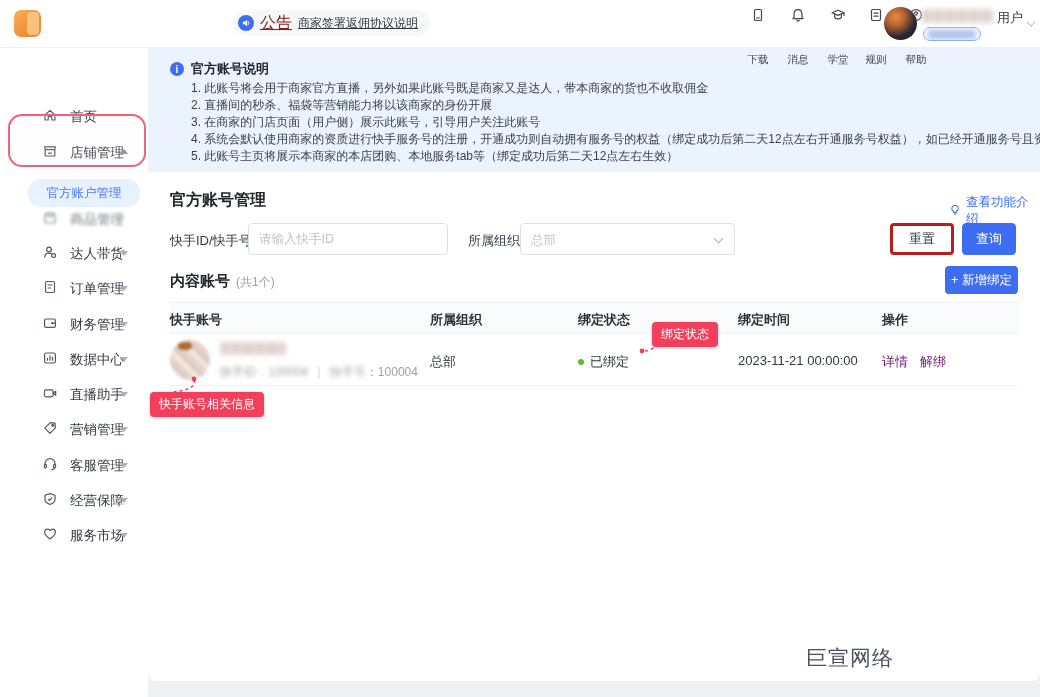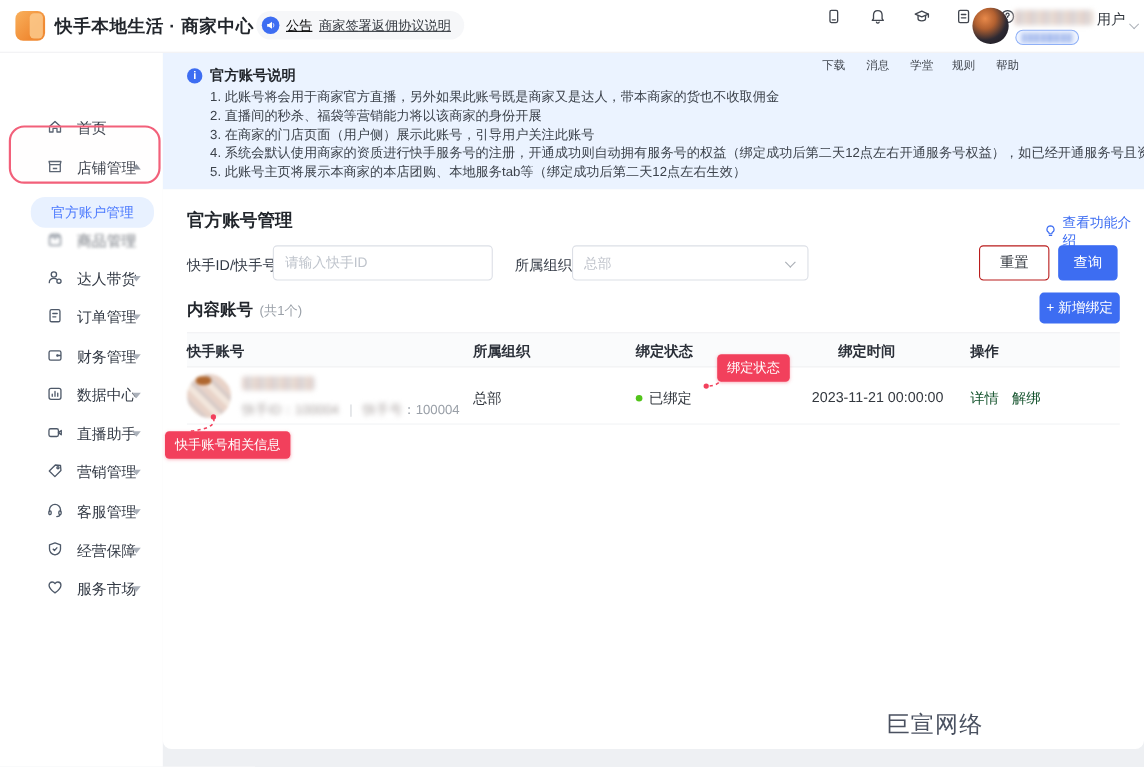--- a/index.html
+++ b/index.html
@@ -6,21 +6,21 @@
   html,body { width:1040px; height:697px; }
   body { font-family:"Liberation Sans","DejaVu Sans",sans-serif; background:#EEF0F3; position:relative; overflow:hidden; color:#252A31; }
 
   
   .header { position:absolute; top:0; left:0; width:1040px; height:48px; background:#fff; border-bottom:1px solid #F0F1F3; z-index:30; }
   .logo { position:absolute; left:14px; top:10px; width:27px; height:27px; border-radius:7px; background:linear-gradient(135deg,#F9B05C 0%,#F08A33 70%); overflow:hidden; }
   .logo::after { content:""; position:absolute; right:2px; top:2px; width:12px; height:23px; background:#FBC98C; border-radius:4px; opacity:.85; }
   .brand { position:absolute; left:50px; top:14px; font-size:16px; font-weight:700; color:#22262C; letter-spacing:.5px; }
   .announce { position:absolute; left:233px; top:10px; height:26px; background:#F6F7F9; border-radius:13px; display:flex; align-items:center; padding:0 12px 0 5px; gap:6px; }
   .announce-ic { width:16px; height:16px; border-radius:50%; background:#3D6DF2; display:flex; align-items:center; justify-content:center; flex:none; }
-  .announce-tag { font-size:12px; color:#000000;text-decoration:underline; }
+  .announce-tag { font-size:16px; color:#7f1d1d;text-decoration:underline; }
   .announce-link { font-size:12px; color:#33383F; text-decoration:underline; cursor:pointer; }
   .hnav { position:absolute; top:7px; display:flex; flex-direction:column; align-items:center; width:40px; cursor:pointer;gap:28px; }
   .hnav svg { display:block; }
   .hnav-label { font-size:10.5px; color:#41464F; margin-top:2px; }
   .avatar { position:absolute; left:884px; top:7px; width:33px; height:33px; border-radius:50%; background:radial-gradient(circle at 35% 30%, #E8894A 0%, #B26030 30%, #2E2A33 62%, #17151C 100%); }
   .blur-block { background:repeating-linear-gradient(90deg,#E3D2CC 0 4px,#D9D4D6 4px 8px,#E8DCD4 8px 12px); filter:blur(2.5px); border-radius:3px; }
   .user-name-blur { position:absolute; left:922px; top:9px; width:72px; height:14px; }
   .user-suffix { position:absolute; left:997px; top:9px; font-size:13px; color:#33383F; }
   .user-badge { position:absolute; left:923px; top:27px; width:58px; height:14px; border:1px solid #8FB0F7; border-radius:7px; background:#F0F5FF; overflow:hidden; }
   .user-badge-blur { position:absolute; left:5px; top:2px; width:46px; height:9px; background:repeating-linear-gradient(90deg,#9FB6EE 0 3px,#C4D2F2 3px 6px); filter:blur(2px); }
@@ -51,54 +51,53 @@
   .page-title { position:absolute; left:22px; top:18px; font-size:16px; font-weight:700; color:#22262C; }
   .help-link { position:absolute; left:800px; top:22px; display:flex; align-items:center; gap:4px; color:#3D6DF2; font-size:12.5px; cursor:pointer; }
 
   .flt-label { position:absolute; top:60px; font-size:13px; color:#333A45; }
   .flt-input { position:absolute; left:100px; top:51px; width:200px; height:32px; border:1px solid #DCDFE6; border-radius:4px; font-size:12.5px; padding:0 10px; color:#33383F; background:#fff; outline:none; font-family:inherit; }
   .flt-input::placeholder { color:#BFC4CC; }
   .flt-select { position:absolute; left:372px; top:51px; width:215px; height:32px; border:1px solid #DCDFE6; border-radius:4px; background:#fff; cursor:pointer; }
   .flt-select .val { position:absolute; left:10px; top:8px; font-size:12.5px; color:#C0C4CC; }
   .flt-select .chev { position:absolute; right:12px; top:11px; width:7px; height:7px; border-right:1.4px solid #A9AEB5; border-bottom:1.4px solid #A9AEB5; transform:rotate(45deg); }
   .btn { position:absolute; top:51px; height:32px; border-radius:4px; font-size:13px; display:flex; align-items:center; justify-content:center; cursor:pointer; font-family:inherit; }
-  .btn-reset { left:742px; width:64px; background:#fff; border:1px solid #b91c1c; color:#33383F;font-family:Liberation Serif, serif; }
+  .btn-reset { left:742px; width:64px; background:#fff; border:3px solid #b91c1c; color:#33383F;font-family:Liberation Serif, serif; }
   .btn-search { left:814px; width:54px; background:#3D6DF2; border:1px solid #3D6DF2; color:#fff; }
 
   .section-row { position:absolute; left:22px; top:100px; display:flex; align-items:baseline; gap:6px; }
   .section-title { font-size:15px; font-weight:700; color:#22262C; }
   .section-count { font-size:12px; color:#9AA0A8; }
   .btn-add { position:absolute; left:797px; top:94px; width:73px; height:28px; background:#3D6DF2; color:#fff; font-size:12.5px; border-radius:4px; display:flex; align-items:center; justify-content:center; cursor:pointer; }
 
   .thead { position:absolute; left:22px; top:130px; width:848px; height:32px; background:#FAFBFC; border-top:1px solid #F0F1F3; border-bottom:1px solid #F0F1F3; }
   .th { position:absolute; top:8px; font-size:13px; font-weight:700; color:#2B3039; }
   .trow { position:absolute; left:22px; top:162px; width:848px; height:52px; border-bottom:1px solid #F2F3F5; }
   .row-avatar { position:absolute; left:0px; top:6px; width:40px; height:40px; border-radius:50%; background:repeating-linear-gradient(45deg,#E9D3C8 0 5px,#F2E6DC 5px 10px,#D9CCC8 10px 14px); filter:blur(1.5px); }
   .row-avatar::after { content:""; position:absolute; left:8px; top:2px; width:14px; height:8px; background:#B0672F; border-radius:40%; }
   .row-name-blur { position:absolute; left:50px; top:8px; width:66px; height:13px; }
   .row-idline { position:absolute; left:50px; top:30px; font-size:12px; color:#9AA0A8; white-space:nowrap; }
   .pixelated { filter:blur(2.2px); color:#A9A2A0; }
   .td { position:absolute; top:19px; font-size:13px; color:#33383F; }
   .status-dot { display:inline-block; width:6px; height:6px; border-radius:50%; background:#52C41A; margin-right:6px; vertical-align:1px; }
-  .link-blue { color:#14532d; cursor:pointer; }
+  .link-blue { color:#701a75; cursor:pointer; }
 
   
   .callout { position:absolute; background:#F2405C; color:#fff; font-size:12px; padding:4px 9px; border-radius:4px; z-index:50; white-space:nowrap; box-shadow:0 1px 3px rgba(242,64,92,.35); }
   .callout-status { left:652px; top:322px; }
   .callout-account { left:150px; top:392px; }
   .annot-svg { position:absolute; left:0; top:0; width:1040px; height:697px; z-index:49; pointer-events:none; }
 
   .watermark { position:absolute; left:806px; top:644px; font-size:21px; color:#4A5160; z-index:20; letter-spacing:1px; }
 </style>
 </head>
 <body>
 
 <div class="header">
   <div class="logo"></div>
-  <div class="brand">快手本地生活 · 商家中心</div>
 
   <div class="announce">
     <span class="announce-ic">
       <svg width="10" height="10" viewBox="0 0 16 16">
           <path d="M3 6v4h2.5l4.5 3V3L5.5 6H3z" fill="#fff"></path>
           <path d="M12 5.5c1 1.2 1 3.8 0 5" stroke="#fff" stroke-width="1.3" fill="none" stroke-linecap="round"></path>
         </svg>
     </span>
     <span class="announce-tag">公告</span>
     <span class="announce-link">商家签署返佣协议说明</span>
@@ -315,21 +314,21 @@
   <div class="section-row">
     <span class="section-title">内容账号</span>
     <span class="section-count">(共1个)</span>
   </div>
   <div class="btn-add">+ 新增绑定</div>
 
   <div class="thead">
     <span class="th" style="left:0px;">快手账号</span>
     <span class="th" style="left:260px;">所属组织</span>
     <span class="th" style="left:408px;">绑定状态</span>
-    <span class="th" style="left:592px;">绑定时间</span>
+    <span class="th" style="left:568px;">绑定时间</span>
     <span class="th" style="left:712px;">操作</span>
   </div>
 
   <div class="trow">
     <div class="row-avatar"></div>
     <div class="row-name-blur blur-block"></div>
     <div class="row-idline">
       <span class="pixelated">快手ID：100004</span>
       <span style="color:#D3D6DB; margin:0 6px;">|</span>
       <span class="pixelated">快手号</span><span>：100004</span>

